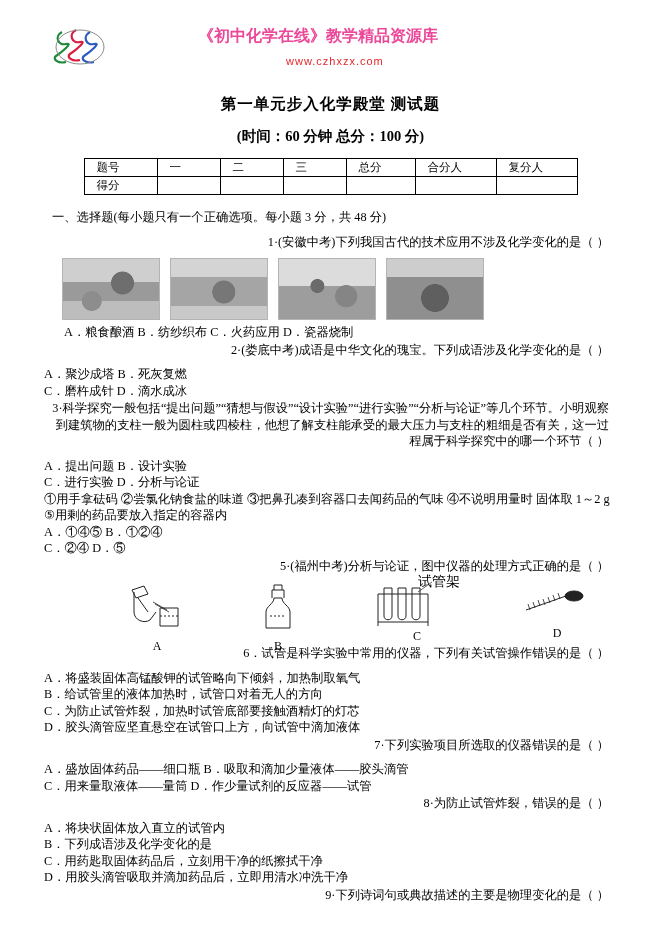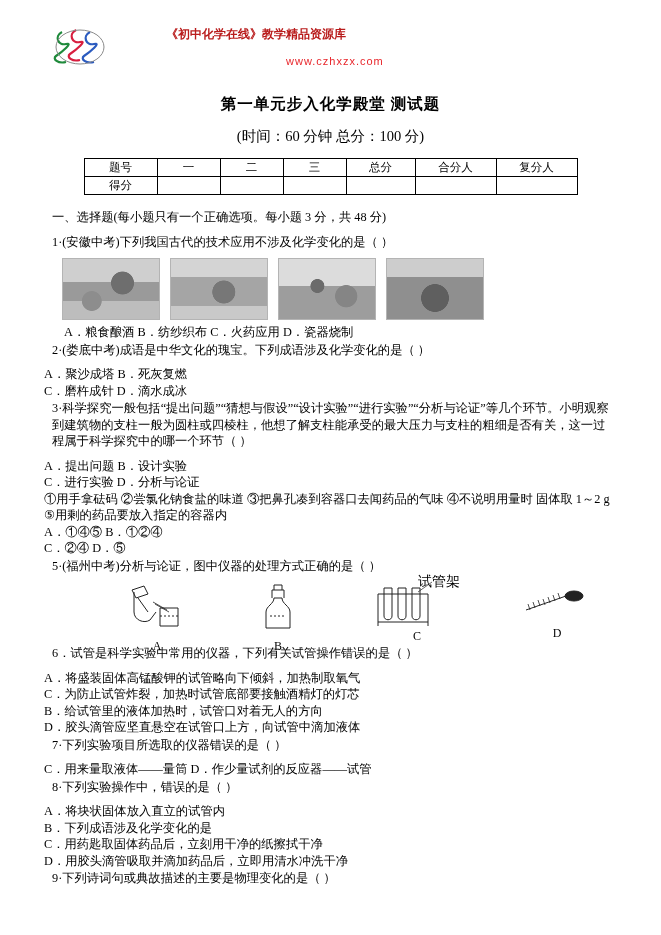--- a/index.html
+++ b/index.html
@@ -12,68 +12,68 @@
     overflow:hidden;
   }
   .page { position:relative; width:661px; height:935px; }
 
   
   .banner { position:relative; height:66px; margin:18px 0 0 0; }
   .logo {
     position:absolute; left:52px; top:6px; width:56px; height:46px;
   }
   .banner-title {
-    position:absolute; left:166px; top:8px;
+    position:absolute; left:198px; top:8px;
     font-family:"Liberation Serif", serif;
-    font-weight:bold; font-size:12px; color:#b91c1c;
+    font-weight:bold; font-size:16px; color:#ec4899;
     letter-spacing:0px; white-space:nowrap;
   }
   .banner-url {
     position:absolute; left:286px; top:37px;
     font-family:"Liberation Sans", sans-serif;
     font-size:11px; color:#e8262b; letter-spacing:1px;
   }
 
   
   .doc-title {
     text-align:center; font-weight:bold; font-size:15.5px;
     margin-top:10px; letter-spacing:1px;
   }
   .doc-sub {
-    text-align:center; font-weight:normal; font-size:14.5px;
+    text-align:center; font-weight:bold; font-size:14.5px;
     margin-top:12px;
   }
 
   
   .score-wrap { display:flex; justify-content:center; margin-top:12px; }
   table.score {
     border-collapse:collapse;
     font-size:11.5px;
   }
   table.score td {
     border:1px solid #000;
     height:17px;
-    text-align:center;
+    text-align:left;
     vertical-align:middle;
     padding:0 12px;
   }
   table.score td.c0 { width:48px; }
   table.score td.c1, table.score td.c2, table.score td.c3 { width:38px; }
   table.score td.c4 { width:44px; }
   table.score td.c5, table.score td.c6 { width:56px; }
 
   
   .content {
     margin:14px 44px 0 44px;
     font-size:12.3px;
     line-height:16.5px;
   }
   .p { margin:8px; }
   .sec { margin-top:2px; }
-  .q { margin-top:1px; }
+  .q { margin-top:1px;text-align:right; }
   .opts { margin:0; }
 
   
   .imgrow1 {
     position:relative; height:62px; margin:3px 0 0 18px;
     display:flex; gap:10px;
   }
   .ph {
     background:#d9d9d9;
     border:1px solid #b4b4b4;
@@ -271,31 +271,32 @@
           </g>
         </svg>
         <div class="applabel" style="margin-top:-2px;">D</div>
       </div>
     </div>
 
     <p class="p q">
       <span>6</span><span>．试管是科学实验中常用的仪器，下列有关试管操作错误的是（    ）</span>
     </p>
     <p class="p opts">A．将盛装固体高锰酸钾的试管略向下倾斜，加热制取氧气</p>
+    <p class="p opts">B．给试管里的液体加热时，试管口对着无人的方向</p>
     <p class="p opts">C．为防止试管炸裂，加热时试管底部要接触酒精灯的灯芯</p>
-    <p class="p opts">B．给试管里的液体加热时，试管口对着无人的方向</p>
     <p class="p opts">D．胶头滴管应坚直悬空在试管口上方，向试管中滴加液体</p>
 
     <p class="p q">
       <span>7</span><span>·下列实验项目所选取的仪器错误的是（    ）</span>
     </p>
+    <p class="p opts">A．盛放固体药品——细口瓶   B．吸取和滴加少量液体——胶头滴管</p>
     <p class="p opts">C．用来量取液体——量筒   D．作少量试剂的反应器——试管</p>
 
     <p class="p q">
-      <span>8</span><span>·下列实验操作中，错误的是（    ）</span>
+      <span>8</span><span>·为防止试管炸裂，错误的是（    ）</span>
     </p>
     <p class="p opts">A．将块状固体放入直立的试管内</p>
     <p class="p opts">B．下列成语涉及化学变化的是</p>
     <p class="p opts">C．用药匙取固体药品后，立刻用干净的纸擦拭干净</p>
     <p class="p opts">D．用胶头滴管吸取并滴加药品后，立即用清水冲洗干净</p>
 
     <p class="p q">
       <span>9</span><span>·下列诗词句或典故描述的主要是物理变化的是（     ）</span>
     </p>
 

